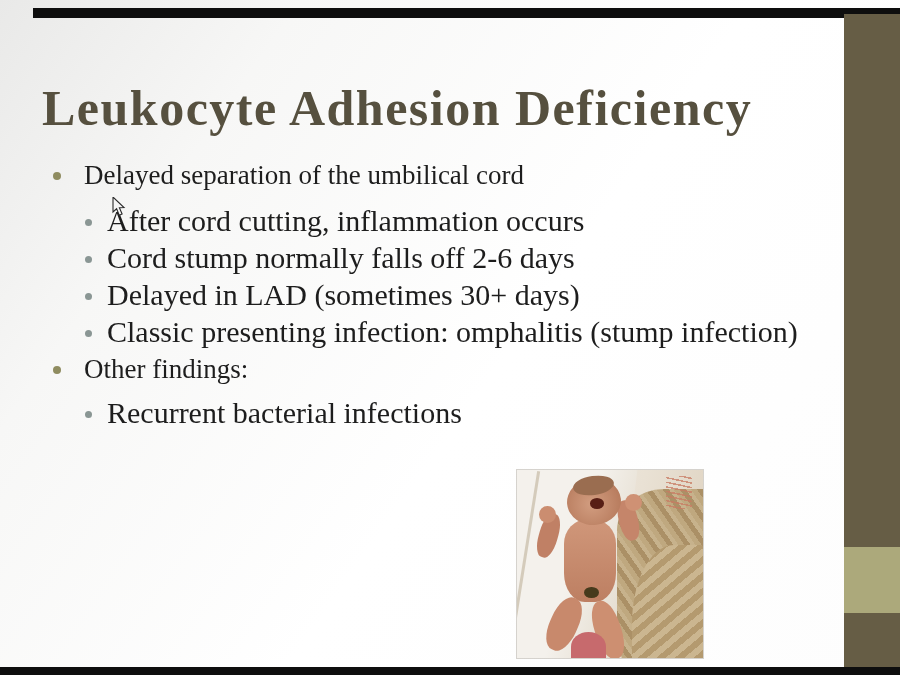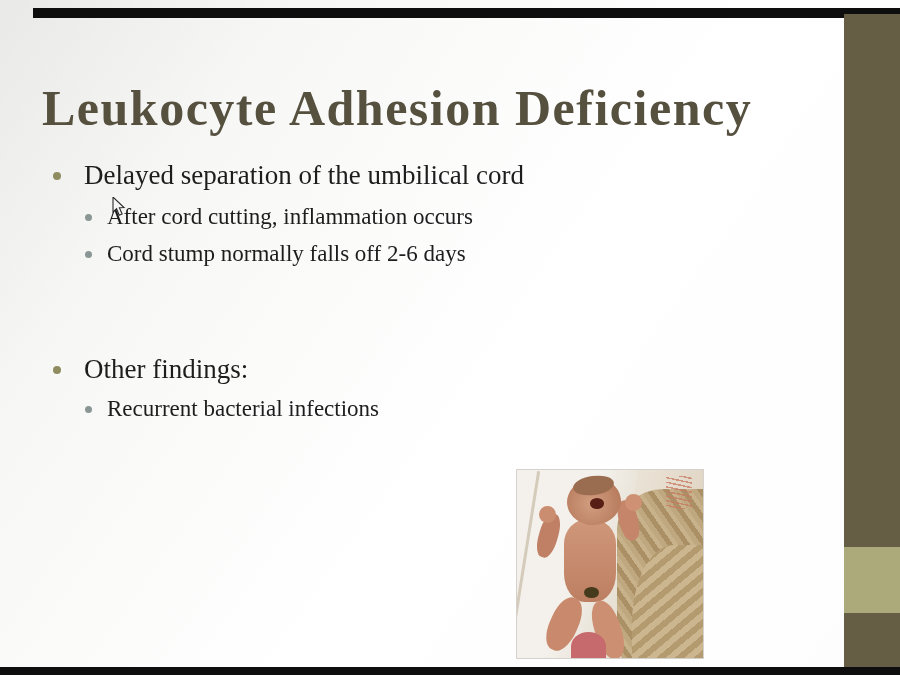--- a/index.html
+++ b/index.html
@@ -17,21 +17,21 @@
   
   .slide-title{
     position:absolute;left:42px;top:46px;width:790px;
     font-size:50px;letter-spacing:1.5px;color:#56503f;line-height:1.15;white-space:nowrap;
   }
   
   .row{position:absolute;display:flex;align-items:center;color:#1d1d1d;white-space:nowrap;}
   .row .dot{flex:0 0 auto;border-radius:50%;align-self:center;}
   .row.l1{left:53px;font-size:27px;line-height:1.2;}
   .row.l1 .dot{width:8px;height:8px;background:#8f8c60;margin-right:23px;margin-top:2px;}
-  .row.l2{left:85px;font-size:23px;line-height:1.2;}
+  .row.l2{left:85px;font-size:30px;line-height:1.2;}
   .row.l2 .dot{width:7px;height:7px;background:#8a9694;margin-right:15px;margin-top:2px;}
   
   .photo{
     position:absolute;left:517px;top:470px;width:186px;height:188px;overflow:hidden;
     background:linear-gradient(105deg,#f2ede5 0%,#e9e1d4 55%,#dccfbc 100%);
     box-shadow:0 0 0 1px rgba(90,80,60,.25);
   }
   .photo > div{position:absolute;}
   .mat{left:-8%;top:-4%;width:66%;height:112%;background:linear-gradient(100deg,#f4f1ec 55%,#e2dacb 100%);transform:rotate(7deg);}
   .mat-fold{left:2%;top:0;width:3px;height:110%;background:#d4cbbb;transform:rotate(9deg);}
@@ -79,20 +79,28 @@
     <span>Delayed separation of the umbilical cord</span>
   </div>
   <div class="row l2" style="top:203px">
     <span class="dot"></span>
     <span>After cord cutting, inflammation occurs</span>
   </div>
   <div class="row l2" style="top:240px">
     <span class="dot"></span>
     <span>Cord stump normally falls off 2-6 days</span>
   </div>
+  <div class="row l2" style="top:277px">
+    <span class="dot"></span>
+    <span>Delayed in LAD (sometimes 30+ days)</span>
+  </div>
+  <div class="row l2" style="top:314px">
+    <span class="dot"></span>
+    <span>Classic presenting infection: omphalitis (stump infection)</span>
+  </div>
   <div class="row l2" style="top:395px">
     <span class="dot"></span>
     <span>Recurrent bacterial infections</span>
   </div>
   <div class="row l1" style="top:353px">
     <span class="dot"></span>
     <span>Other findings:</span>
   </div>
 
   <div class="photo" title="Crying newborn infant lying on a white pad beside a tan knit blanket, dark omphalitis spot on belly">

